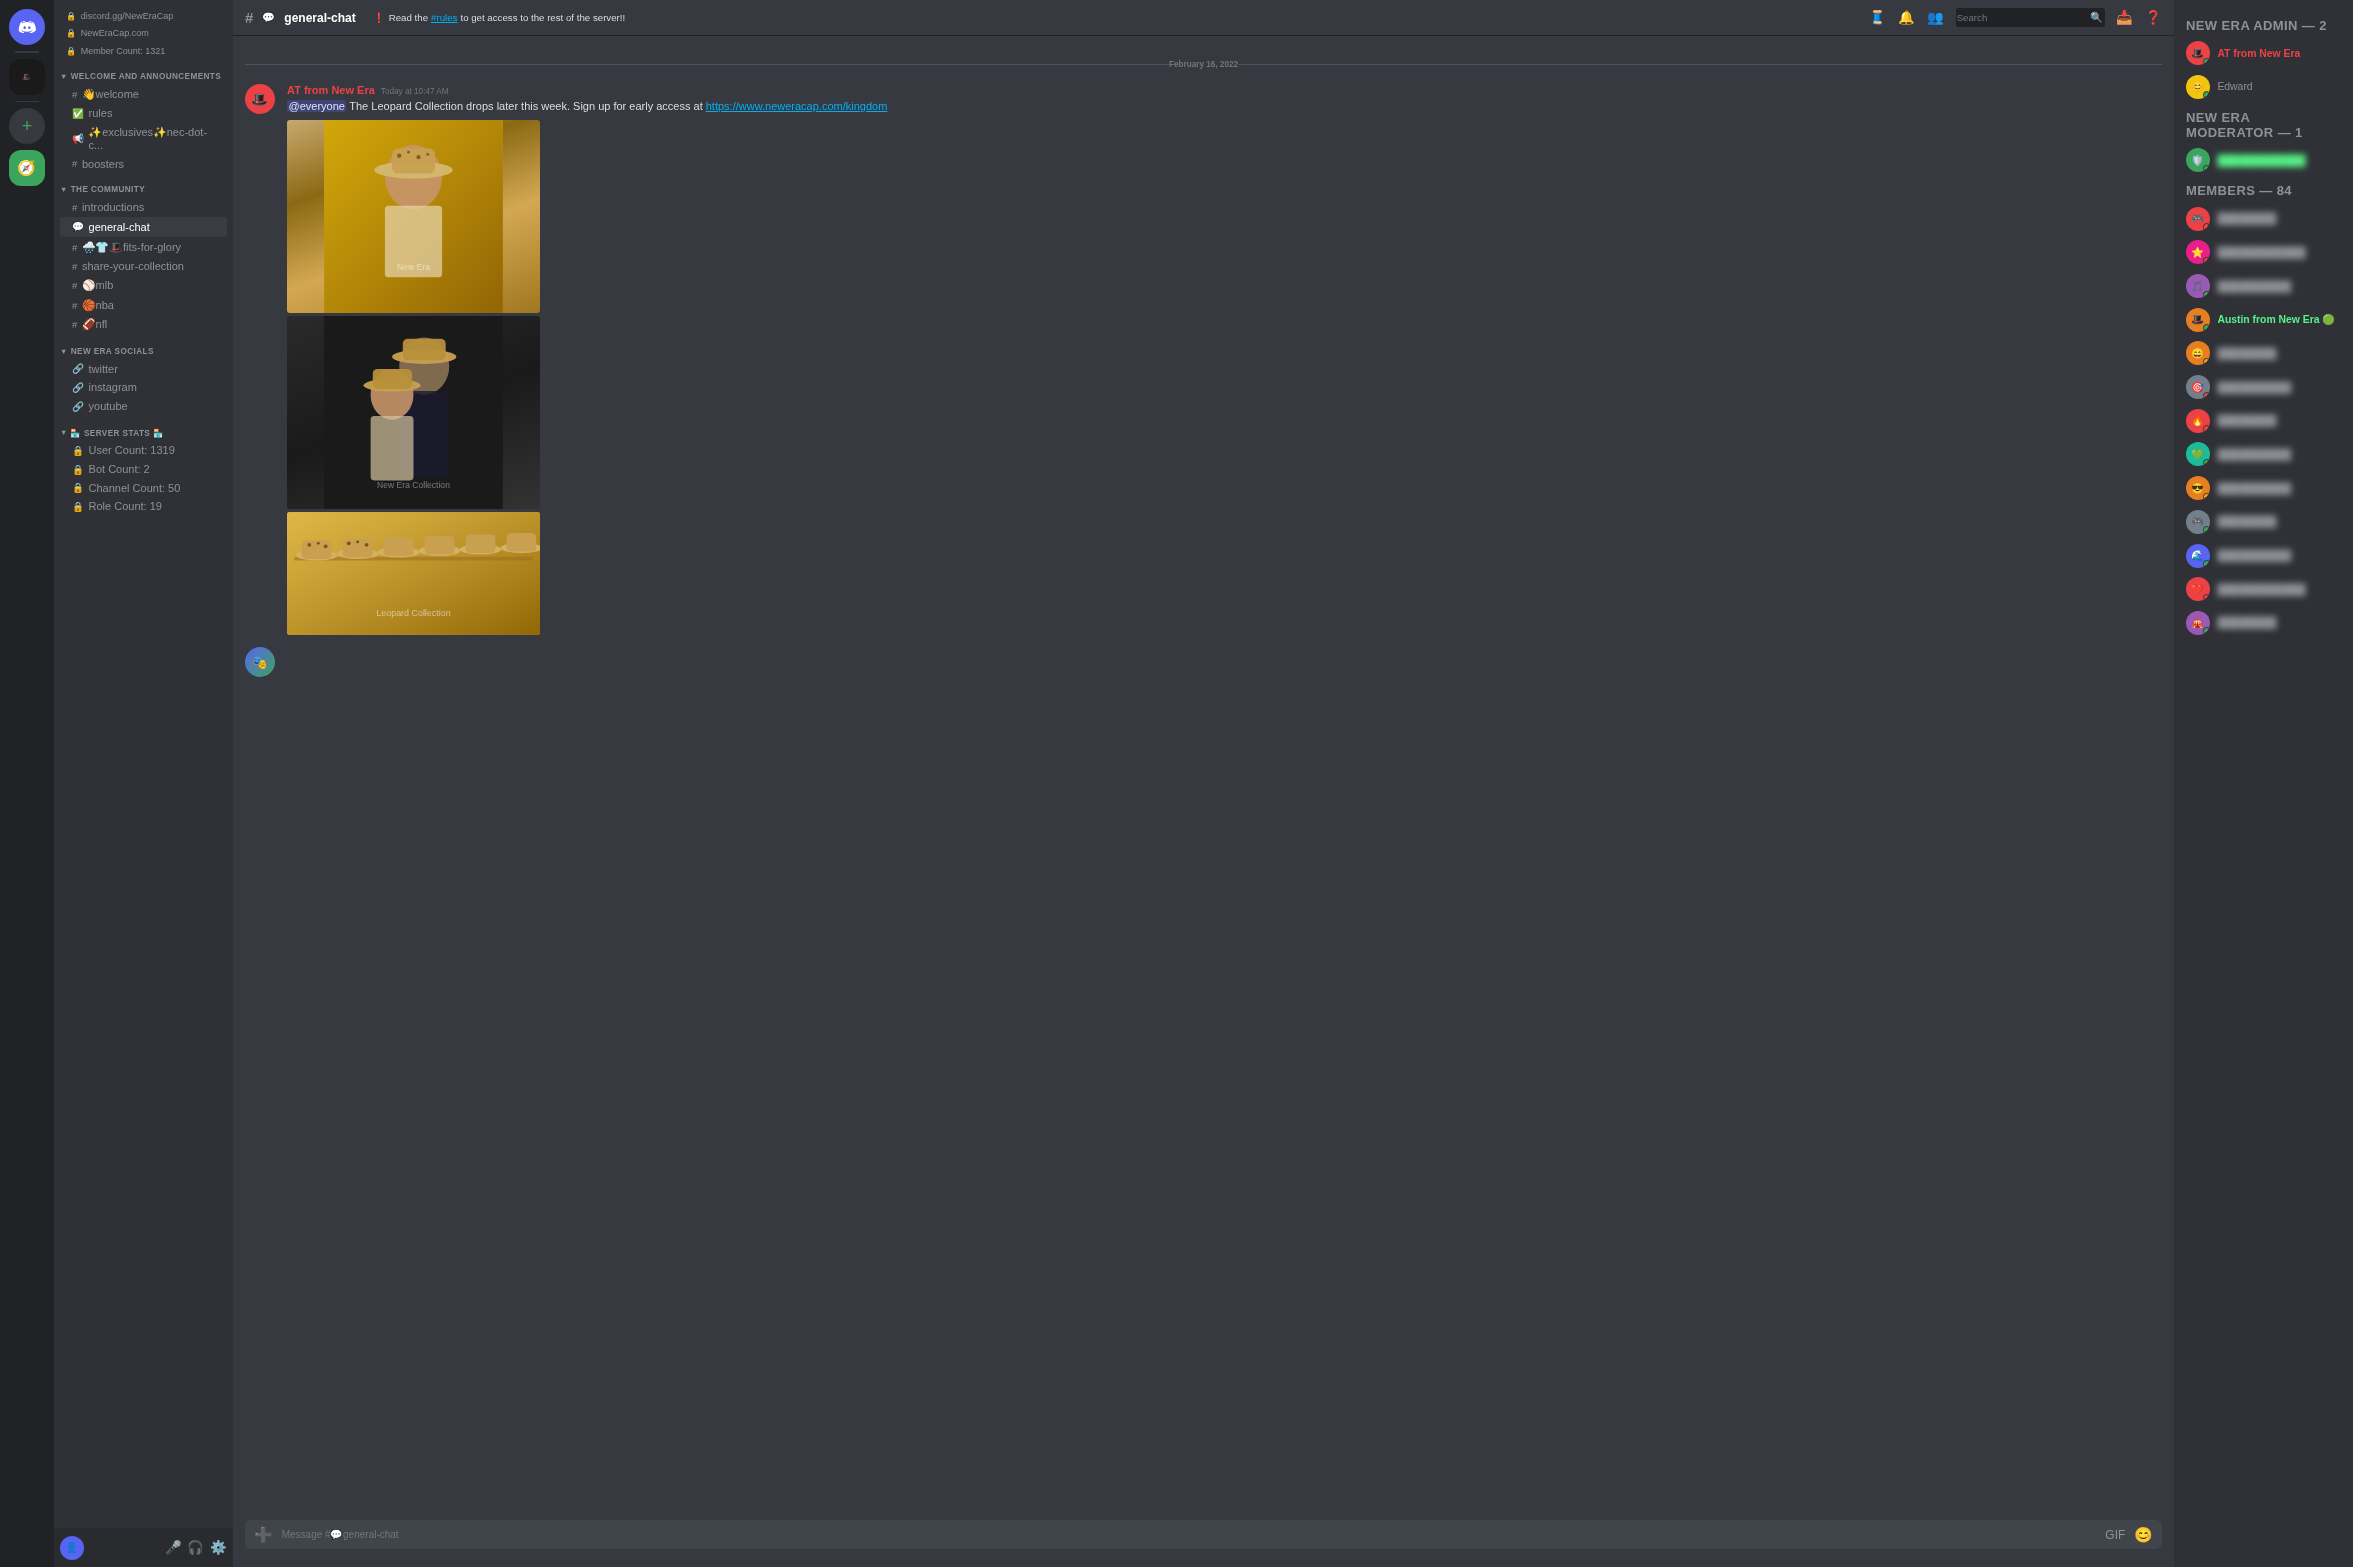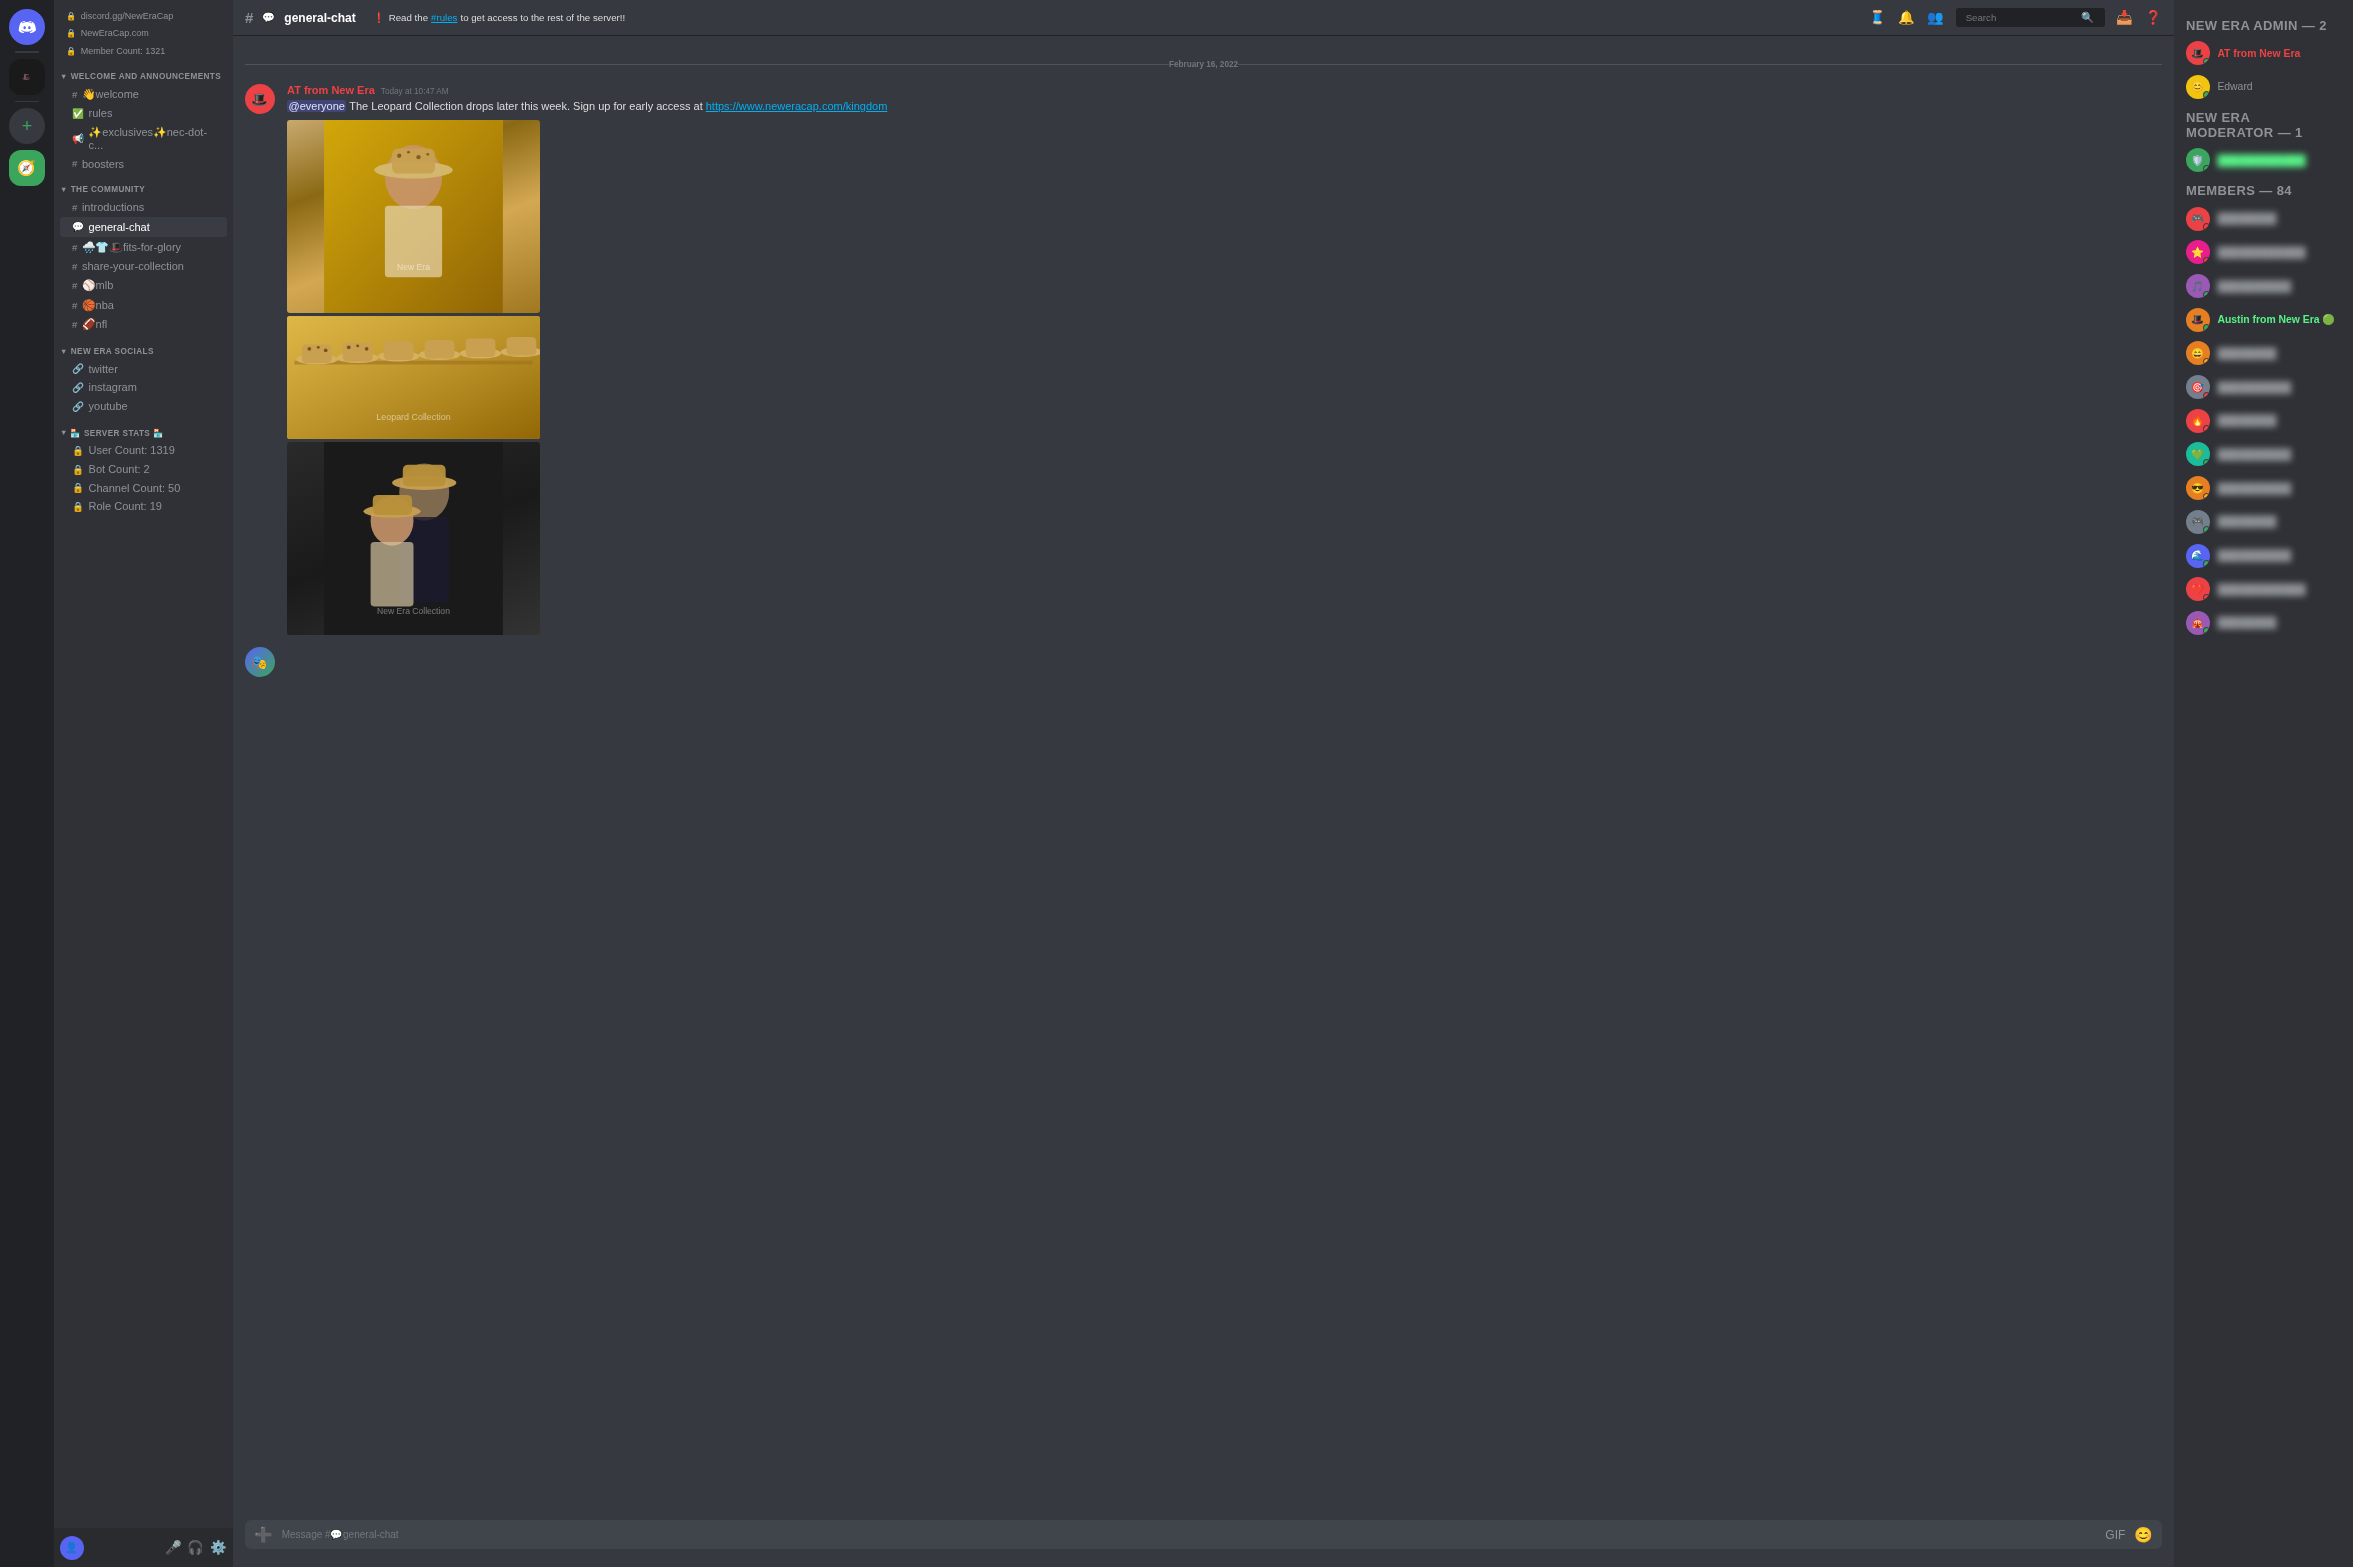--- a/index.html
+++ b/index.html
@@ -177,21 +177,21 @@
       margin-left: auto;
       display: flex;
       align-items: center;
       gap: 12px;
       color: #8e9297;
     }
     .header-actions .action-icon { cursor: pointer; font-size: 13.4px; }
     .search-bar {
       background: #202225;
       border-radius: 3px;
-      padding: 3px 10px;
+      padding: 3px 1px;
       display: flex;
       align-items: center;
       gap: 4.5px;
       width: 149px;
     }
     .search-bar input {
       background: transparent;
       border: none;
       outline: none;
       color: #dcddde;
@@ -609,20 +609,44 @@
                 <rect x="95" y="40" width="60" height="35" rx="8" fill="#c8a050" opacity="0.95"></rect>
 
                 <circle cx="105" cy="50" r="3" fill="#5a3000" opacity="0.6"></circle>
                 <circle cx="118" cy="45" r="2" fill="#5a3000" opacity="0.6"></circle>
                 <circle cx="132" cy="52" r="3" fill="#5a3000" opacity="0.6"></circle>
                 <circle cx="145" cy="48" r="2" fill="#5a3000" opacity="0.6"></circle>
                 <text x="125" y="210" text-anchor="middle" font-size="12" fill="rgba(255,255,255,0.5)">New Era</text>
               </svg>
             </div>
           </div>
+          <div class="chat-image medium">
+            <div class="hat-image-2">
+              <svg width="100%" height="100%" viewBox="0 0 250 270" xmlns="http://www.w3.org/2000/svg" style="font-size:14px">
+                <rect width="250" height="270" fill="#1a1a1a"></rect>
+                <defs>
+                  <linearGradient id="grad2" x1="0" y1="0" x2="1" y2="1">
+                    <stop offset="0%" stop-color="#2a2a2a" stop-opacity="0.8"></stop>
+                    <stop offset="100%" stop-color="#0a0a0a" stop-opacity="0.9"></stop>
+                  </linearGradient>
+                </defs>
+
+                <ellipse cx="140" cy="70" rx="35" ry="40" fill="#8b7355" opacity="0.9"></ellipse>
+                <rect x="105" y="105" width="70" height="120" rx="5" fill="#1a1a2e" opacity="0.8"></rect>
+                <ellipse cx="95" cy="110" rx="30" ry="35" fill="#c8956a" opacity="0.9"></ellipse>
+                <rect x="65" y="140" width="60" height="90" rx="5" fill="#d4c5a0" opacity="0.7"></rect>
+
+                <ellipse cx="140" cy="57" rx="45" ry="10" fill="#c8a050" opacity="0.95"></ellipse>
+                <rect x="110" y="32" width="60" height="30" rx="7" fill="#b8903a" opacity="0.95"></rect>
+                <ellipse cx="95" cy="97" rx="40" ry="9" fill="#c8a050" opacity="0.95"></ellipse>
+                <rect x="68" y="74" width="55" height="28" rx="7" fill="#b8903a" opacity="0.95"></rect>
+                <text x="125" y="240" text-anchor="middle" font-size="12" fill="rgba(255,255,255,0.4)">New Era Collection</text>
+              </svg>
+            </div>
+          </div>
           <div class="chat-image wide">
             <div class="hat-image-3">
               <svg width="100%" height="100%" viewBox="0 0 340 165" xmlns="http://www.w3.org/2000/svg" style="font-size:14px">
                 <rect width="340" height="165" fill="#c8a030"></rect>
                 <defs>
                   <linearGradient id="grad3" x1="0" y1="0" x2="1" y2="1">
                     <stop offset="0%" stop-color="#e8c050" stop-opacity="0.7"></stop>
                     <stop offset="100%" stop-color="#8b6000" stop-opacity="0.9"></stop>
                   </linearGradient>
                 </defs>
@@ -650,44 +674,20 @@
 
                 <ellipse cx="260" cy="50" rx="28" ry="7" fill="#d4b060"></ellipse>
                 <rect x="240" y="30" width="40" height="25" rx="6" fill="#c8a050"></rect>
 
                 <ellipse cx="315" cy="48" rx="28" ry="7" fill="#d4b060"></ellipse>
                 <rect x="295" y="28" width="40" height="25" rx="6" fill="#c8a050"></rect>
                 <text x="170" y="140" text-anchor="middle" font-size="12" fill="rgba(255,255,255,0.5)">Leopard Collection</text>
               </svg>
             </div>
           </div>
-          <div class="chat-image medium">
-            <div class="hat-image-2">
-              <svg width="100%" height="100%" viewBox="0 0 250 270" xmlns="http://www.w3.org/2000/svg" style="font-size:14px">
-                <rect width="250" height="270" fill="#1a1a1a"></rect>
-                <defs>
-                  <linearGradient id="grad2" x1="0" y1="0" x2="1" y2="1">
-                    <stop offset="0%" stop-color="#2a2a2a" stop-opacity="0.8"></stop>
-                    <stop offset="100%" stop-color="#0a0a0a" stop-opacity="0.9"></stop>
-                  </linearGradient>
-                </defs>
-
-                <ellipse cx="140" cy="70" rx="35" ry="40" fill="#8b7355" opacity="0.9"></ellipse>
-                <rect x="105" y="105" width="70" height="120" rx="5" fill="#1a1a2e" opacity="0.8"></rect>
-                <ellipse cx="95" cy="110" rx="30" ry="35" fill="#c8956a" opacity="0.9"></ellipse>
-                <rect x="65" y="140" width="60" height="90" rx="5" fill="#d4c5a0" opacity="0.7"></rect>
-
-                <ellipse cx="140" cy="57" rx="45" ry="10" fill="#c8a050" opacity="0.95"></ellipse>
-                <rect x="110" y="32" width="60" height="30" rx="7" fill="#b8903a" opacity="0.95"></rect>
-                <ellipse cx="95" cy="97" rx="40" ry="9" fill="#c8a050" opacity="0.95"></ellipse>
-                <rect x="68" y="74" width="55" height="28" rx="7" fill="#b8903a" opacity="0.95"></rect>
-                <text x="125" y="240" text-anchor="middle" font-size="12" fill="rgba(255,255,255,0.4)">New Era Collection</text>
-              </svg>
-            </div>
-          </div>
         </div>
       </div>
 
       <div class="message-actions">
         <span class="action-btn">↩</span>
         <span class="action-btn">🔗</span>
         <span class="action-btn">⋯</span>
       </div>
     </div>
 

